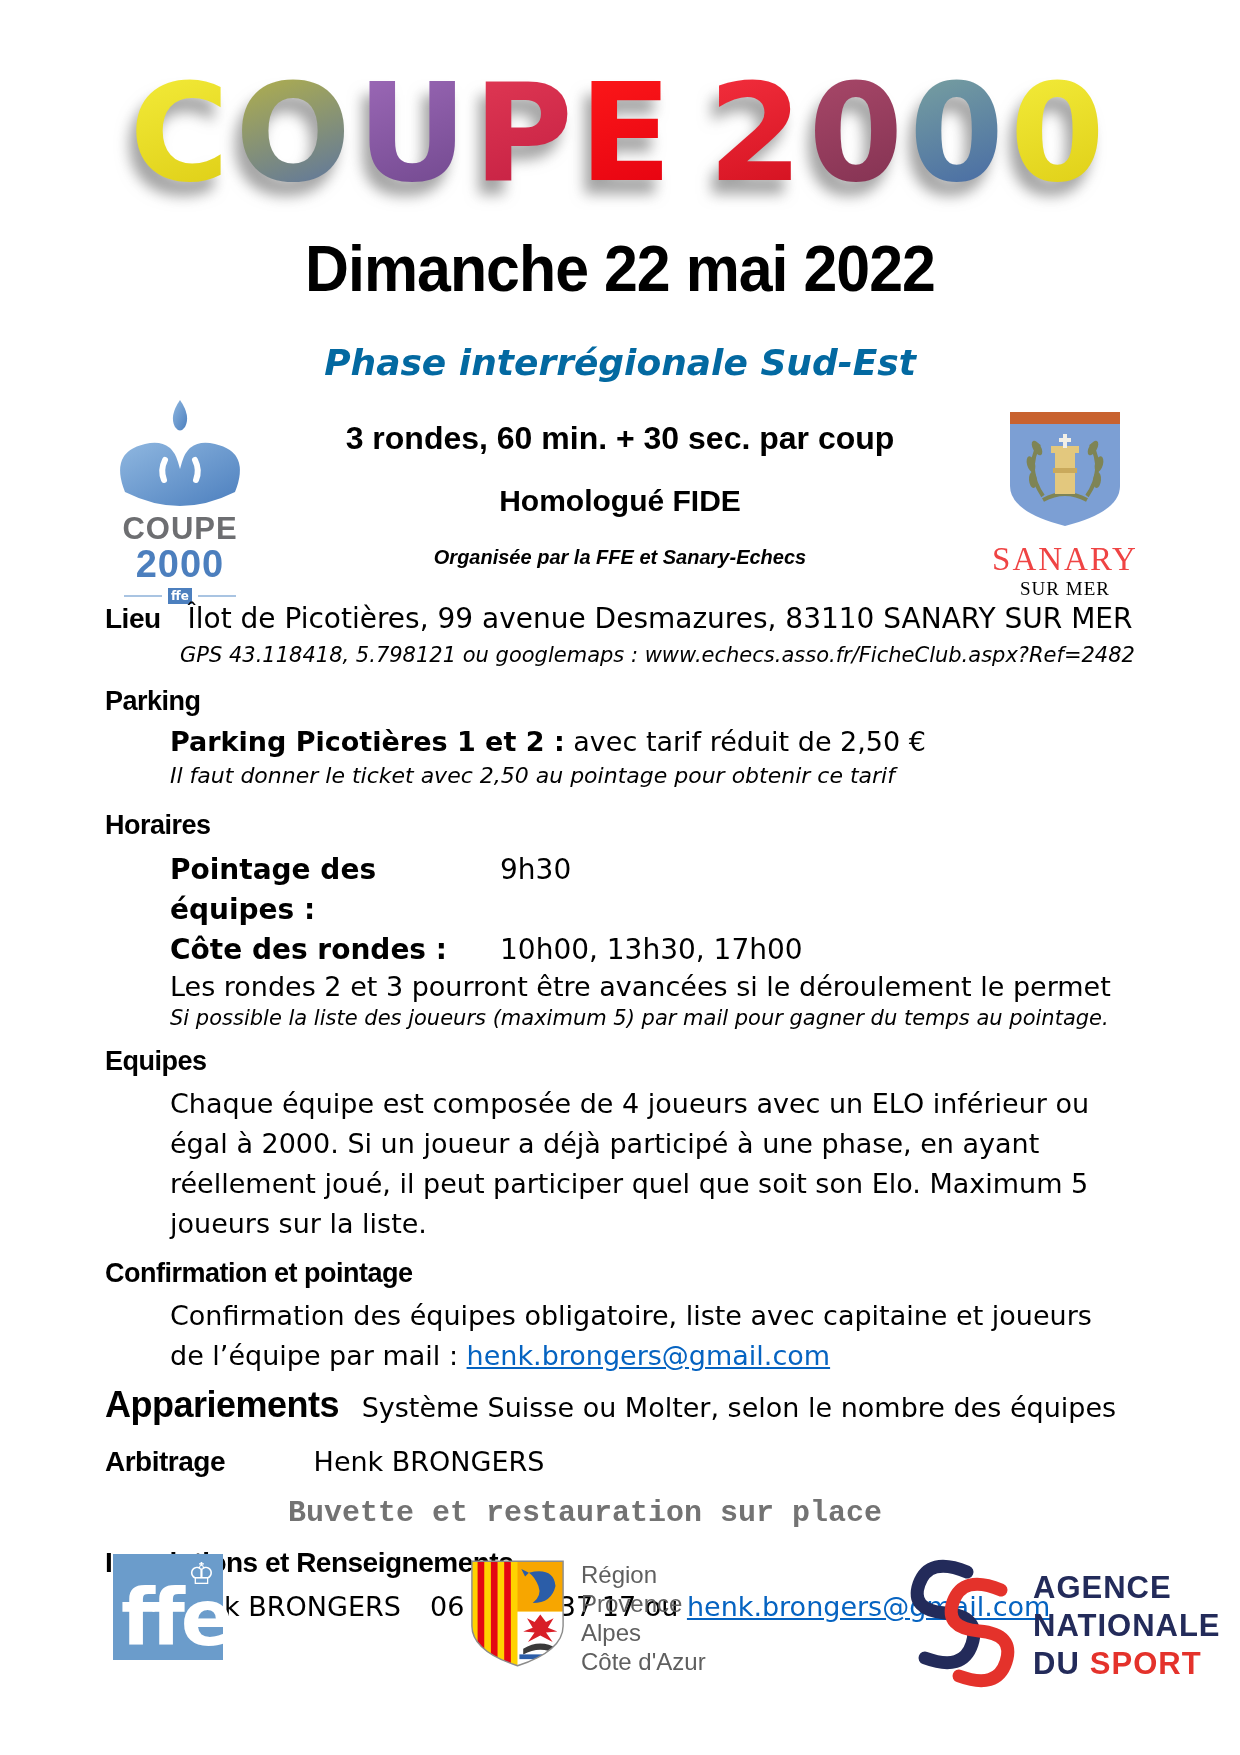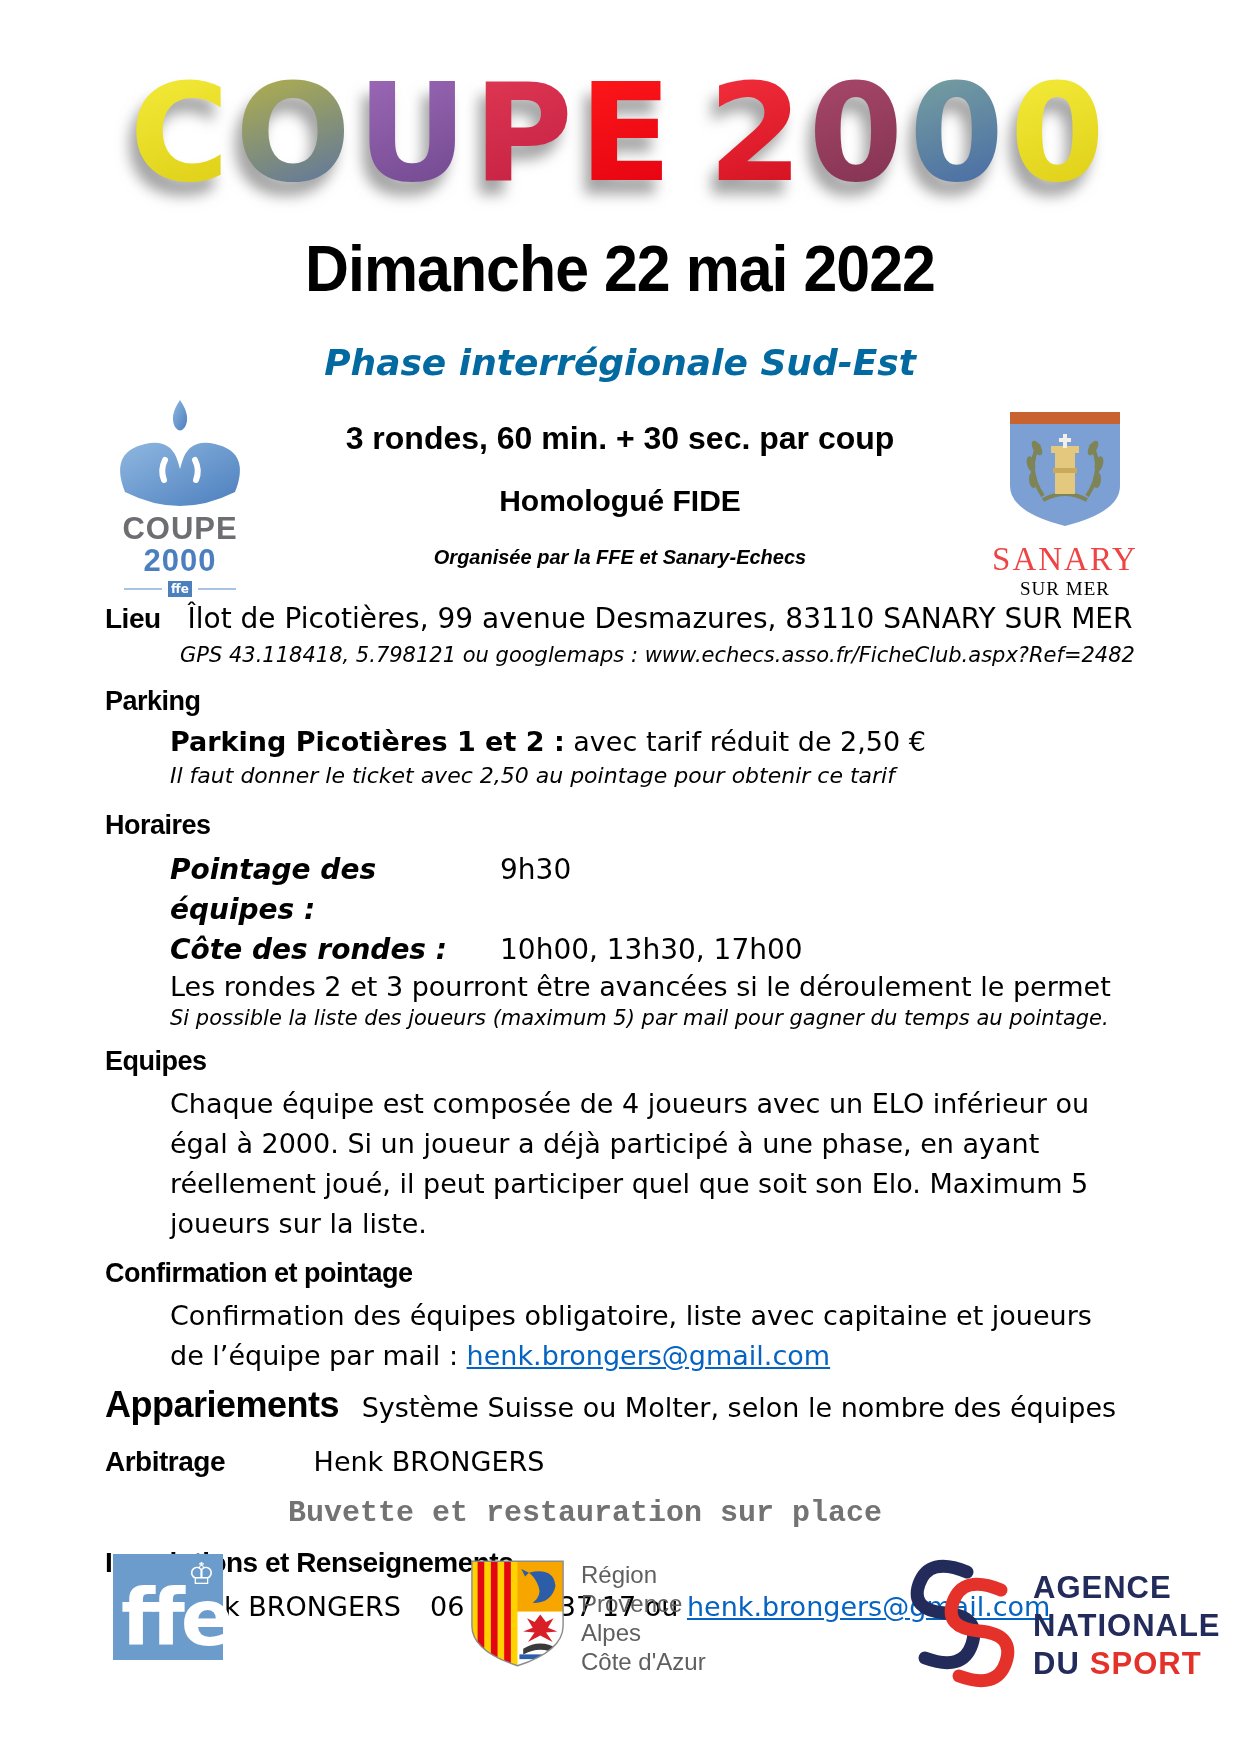--- a/index.html
+++ b/index.html
@@ -23,21 +23,21 @@
   
   .mid-line1{position:absolute;top:420px;left:0;width:1240px;text-align:center;
              font-family:"Liberation Sans",sans-serif;font-weight:bold;font-size:32px;}
   .mid-line2{position:absolute;top:484px;left:0;width:1240px;text-align:center;
              font-family:"Liberation Sans",sans-serif;font-weight:bold;font-size:30px;}
   .mid-line3{position:absolute;top:546px;left:0;width:1240px;text-align:center;
              font-family:"Liberation Sans",sans-serif;font-weight:bold;font-style:italic;font-size:20px;}
 
   .coupe-logo{position:absolute;top:396px;left:100px;width:160px;text-align:center;line-height:1;}
   .coupe-logo .t1{font-family:"Liberation Sans",sans-serif;font-weight:bold;font-size:31px;color:#6D6E71;letter-spacing:1px;margin-top:2px;}
-  .coupe-logo .t2{font-family:"Liberation Sans",sans-serif;font-weight:bold;font-size:31px;color:#4C7FBE;letter-spacing:1px;margin-top:1px;}
+  .coupe-logo .t2{font-family:"Liberation Sans",sans-serif;font-weight:bold;font-size:38px;color:#4C7FBE;letter-spacing:1px;margin-top:1px;}
   .coupe-logo .ffe-row{display:flex;align-items:center;justify-content:center;gap:6px;margin-top:5px;}
   .coupe-logo .ffe-row .rule{height:2px;width:38px;background:#A9C4E2;}
   .coupe-logo .ffe-row .ffe-sq{background:#4C7FBE;color:#fff;font-size:12px;font-weight:bold;
                                padding:1px 3px;line-height:14px;}
 
   .sanary-logo{position:absolute;top:408px;left:980px;width:170px;text-align:center;line-height:1;}
   .sanary-logo .n1{font-family:"Liberation Serif",serif;font-size:33px;color:#ef4444;letter-spacing:2px;margin-top:4px;}
   .sanary-logo .n2{font-family:"Liberation Serif",serif;font-size:19px;color:#000000;letter-spacing:1px;margin-top:3px;}
 
   
@@ -50,21 +50,21 @@
   .lieu-line .shead{display:inline;font-size:28px;margin-right:18px;}
   .gps{padding-left:75px;font-style:italic;font-size:21px;line-height:30px;margin-bottom:14px;}
 
   .parking-h{margin-bottom:6px;}
   .parking-line{font-size:27px;line-height:36px;margin-bottom:2px;}
   .parking-line b{font-weight:bold;}
   .parking-note{font-size:22px;line-height:28px;margin-bottom:18px;}
 
   .horaires-h{margin-bottom:8px;}
   .hrow{display:flex;font-size:28px;line-height:40px;}
-  .hrow .hlabel{font-weight:bold;width:330px;flex:none;font-style:italic;}
+  .hrow .hlabel{font-weight:bold;width:330px;flex:none;}
   .hnote1{font-size:27px;line-height:34px;}
   .hnote2{font-size:21px;line-height:28px;margin-bottom:12px;}
 
   .equipes-h{margin-bottom:6px;}
   .equipes-body{font-size:27px;line-height:40px;width:965px;margin-bottom:12px;}
 
   .conf-h{margin-bottom:6px;}
   .conf-body{font-size:27px;line-height:40px;width:955px;margin-bottom:12px;}
   a.mail{text-decoration:underline;}
 

